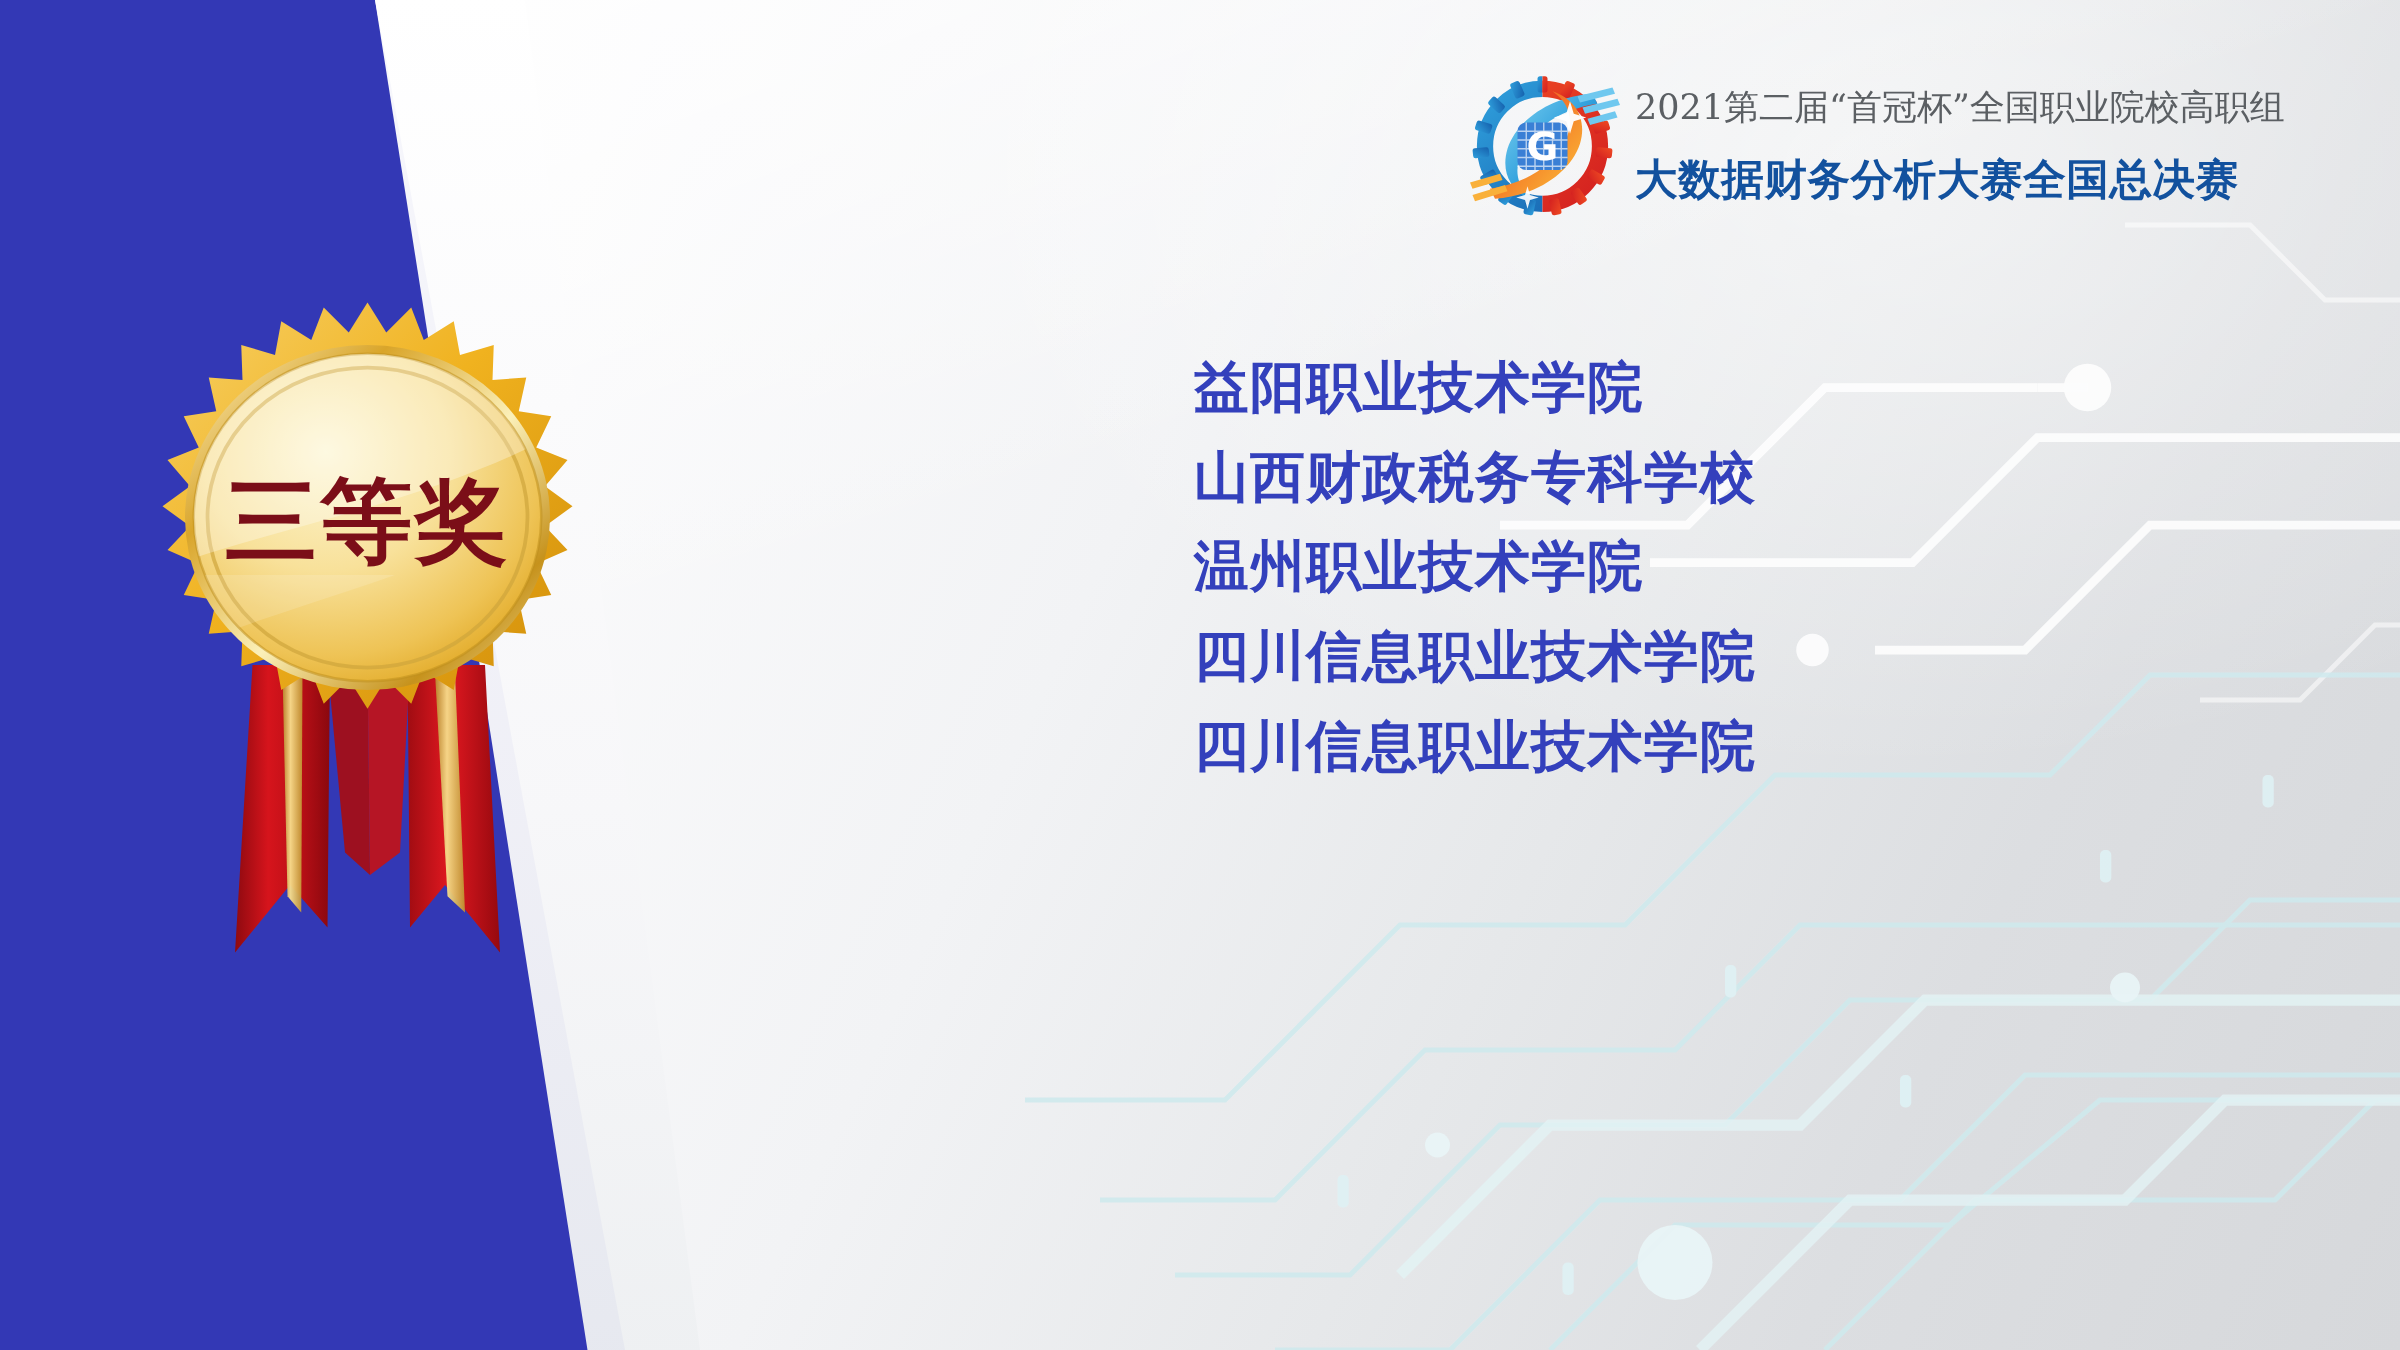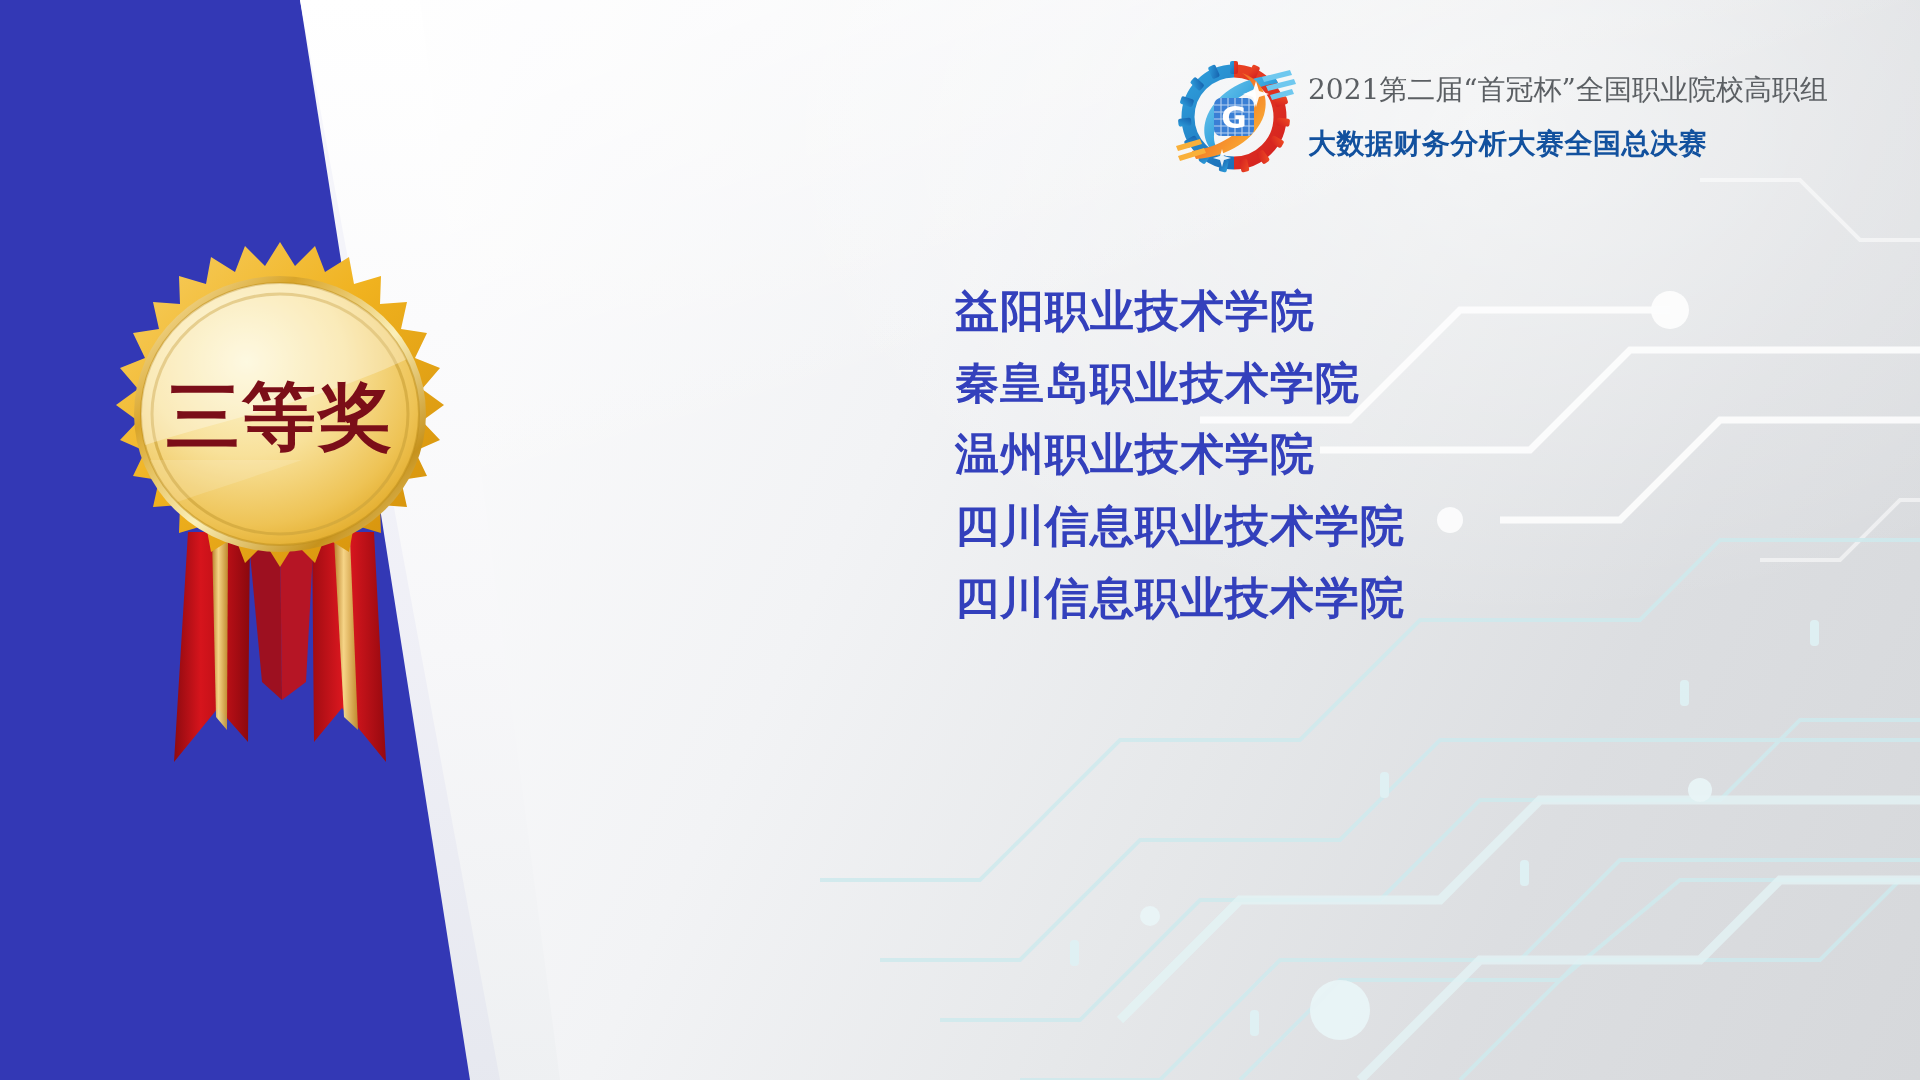--- a/index.html
+++ b/index.html
@@ -78,21 +78,21 @@
     width: 700px;
     height: 1080px;
     background: linear-gradient(180deg, #ffffff 0%, #f7f7f9 60%, #eef0f2 100%);
     clip-path: polygon(300px 0, 420px 0, 560px 1080px, 470px 1080px);
     opacity: 0.96;
   }
 
   
   .medal-wrap {
     position: absolute;
-    left: 102px;
+    left: 116px;
     top: 236px;
     width: 356px;
     height: 540px;
   }
   .ribbons {
     position: absolute;
     left: 50%;
     top: 296px;
     transform: translateX(-50%);
     width: 300px;
@@ -133,21 +133,21 @@
     font-family: "DejaVu Serif", "Liberation Serif", serif;
     font-size: 28px;
     line-height: 1.16;
     letter-spacing: 0px;
     color: #5b5f63;
     white-space: nowrap;
   }
   .header-line2 {
     font-family: "DejaVu Sans", "Liberation Sans", sans-serif;
     font-weight: bold;
-    font-size: 28px;
+    font-size: 34px;
     line-height: 1.18;
     letter-spacing: 0.5px;
     color: #12519e;
     white-space: nowrap;
     margin-top: 3px;
   }
 
   
   .winners {
     position: absolute;
@@ -414,19 +414,19 @@
     </svg>
 
     <div class="header-text">
       <div class="header-line1">2021第二届“首冠杯”全国职业院校高职组</div>
       <div class="header-line2">大数据财务分析大赛全国总决赛</div>
     </div>
   </div>
 
   <div class="winners">
     <div class="winner-item">益阳职业技术学院</div>
-    <div class="winner-item">秦皇岛职业技术学院</div>
+    <div class="winner-item">山西财政税务专科学校</div>
     <div class="winner-item">温州职业技术学院</div>
     <div class="winner-item">四川信息职业技术学院</div>
     <div class="winner-item">四川信息职业技术学院</div>
   </div>
 
 </div>
 
 </body></html>

